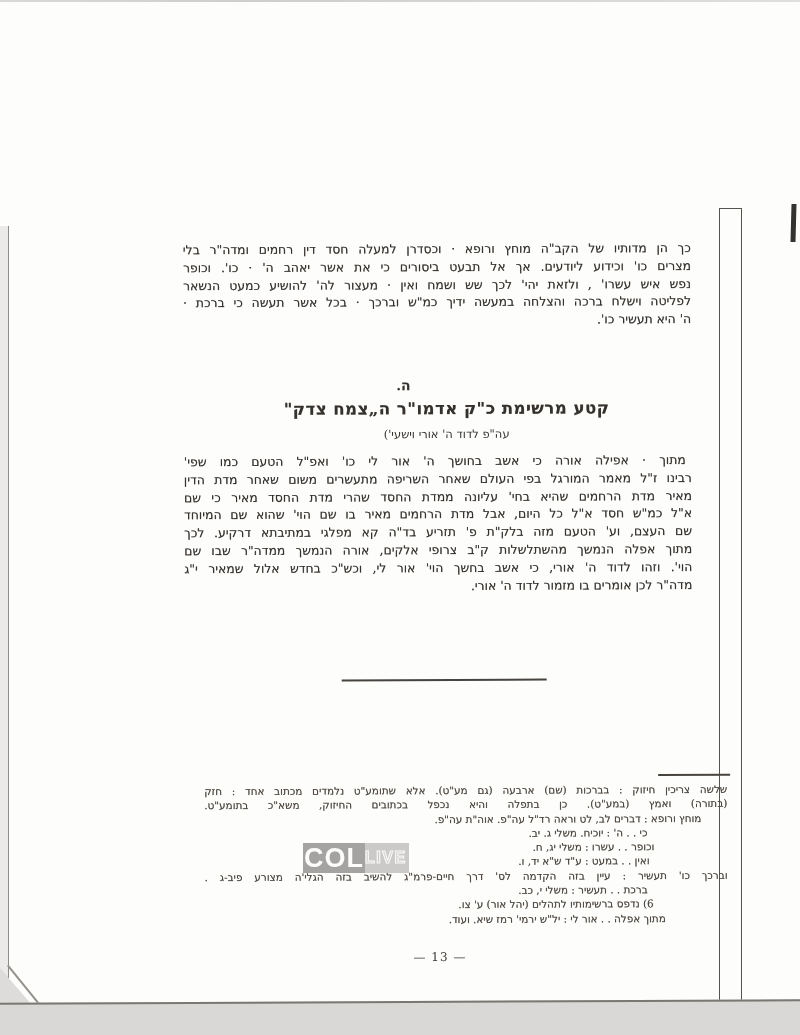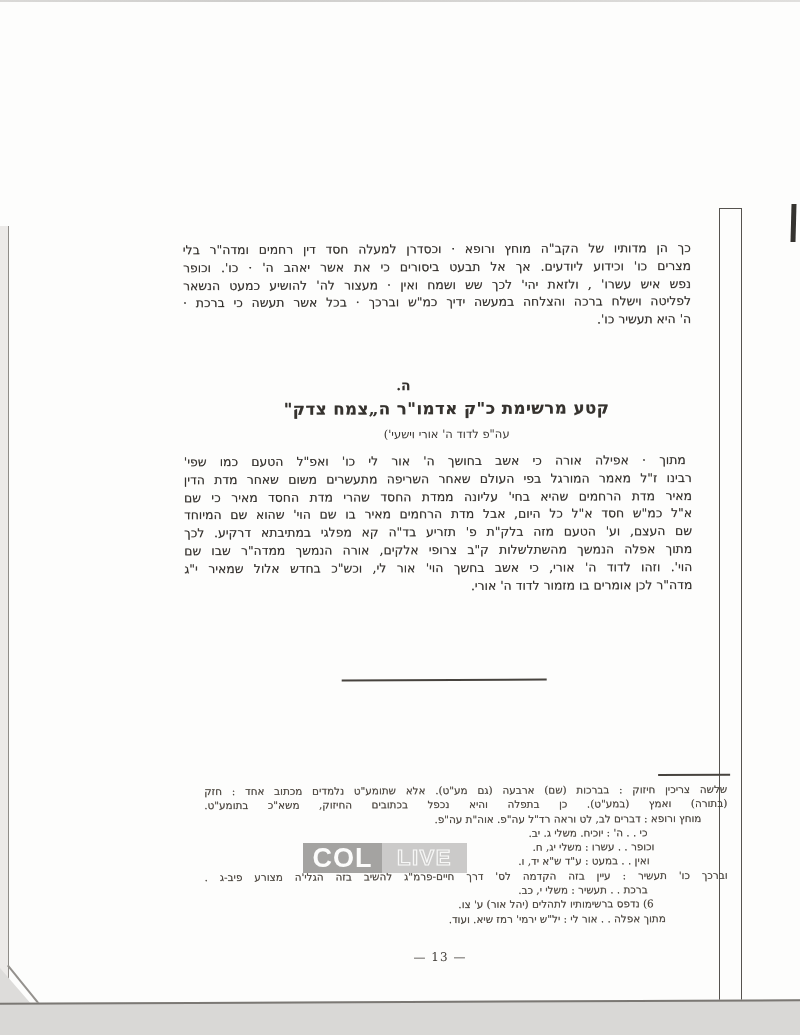--- a/index.html
+++ b/index.html
@@ -49,24 +49,24 @@
   .footnotes{position:absolute;top:783px;right:3px;width:523px;}
   .fline{font-size:10.4px;line-height:14.3px;text-align:right;color:#48423b;
     text-shadow:0.2px 0.2px 0.3px rgba(60,55,48,0.45);}
   .fline.fill{text-align:justify;text-align-last:justify;}
 
   .page-number{position:absolute;top:950px;right:37px;width:508px;text-align:center;
     direction:ltr;font-size:12px;letter-spacing:1px;color:#3e3a35;}
 
   
   .watermark{position:absolute;left:303px;top:843px;height:30px;display:flex;z-index:5;}
-  .wm-col{width:79px;background:#a4a3a1;color:#fcfcfb;text-align:center;
+  .wm-col{width:62px;background:#a4a3a1;color:#fcfcfb;text-align:center;
     font-family:"Liberation Sans",sans-serif;font-weight:bold;font-size:27px;line-height:30px;letter-spacing:1px;}
-  .wm-live{width:85px;background:rgba(199,198,196,0.92);text-align:center;
-    font-family:"Liberation Sans",sans-serif;font-weight:bold;font-size:22px;line-height:29px;letter-spacing:1.5px;
+  .wm-live{width:44px;background:rgba(199,198,196,0.92);
+    font-family:"Liberation Sans",sans-serif;font-weight:bold;font-size:16px;line-height:29px;letter-spacing:1.5px;
     color:transparent;-webkit-text-stroke:1.2px #f7f7f6;}
 </style>
 </head>
 <body>
 
 <div class="scan">
 
   <div class="edge-top"></div>
   <div class="edge-left-strip"></div>
   <div class="edge-left-line"></div>

